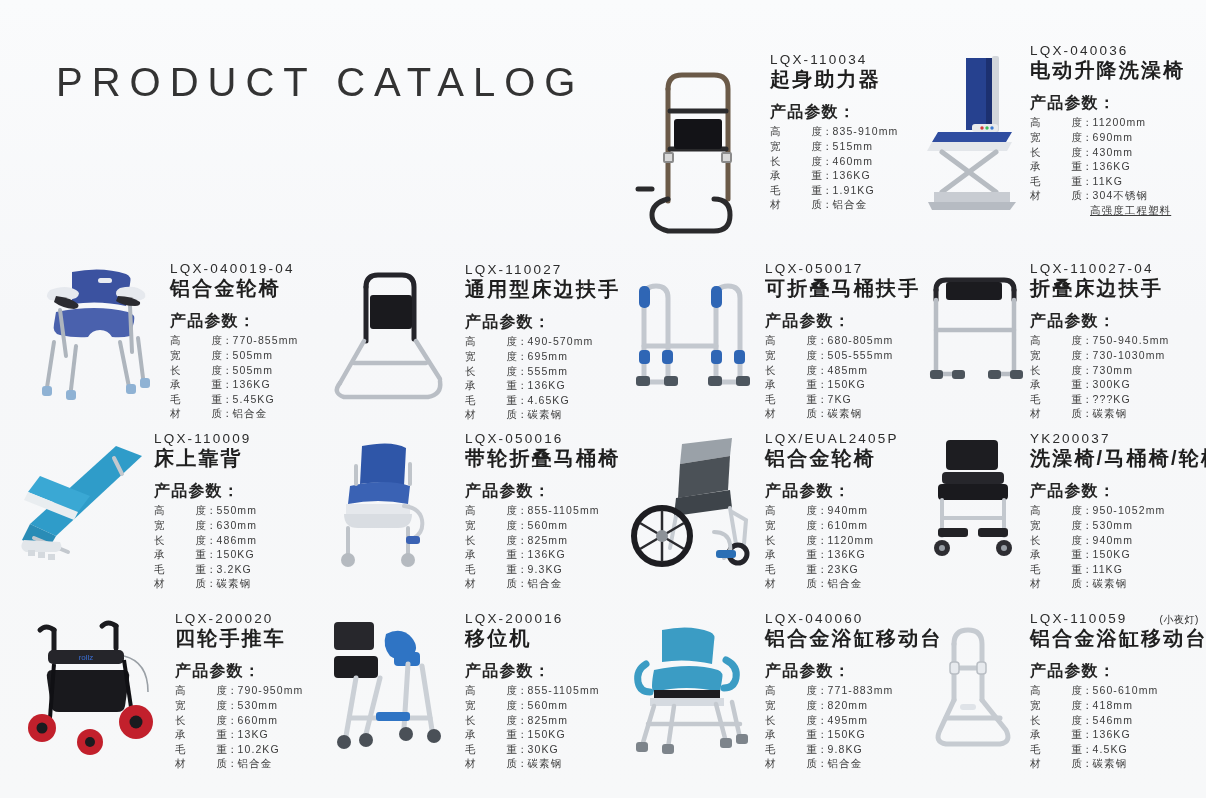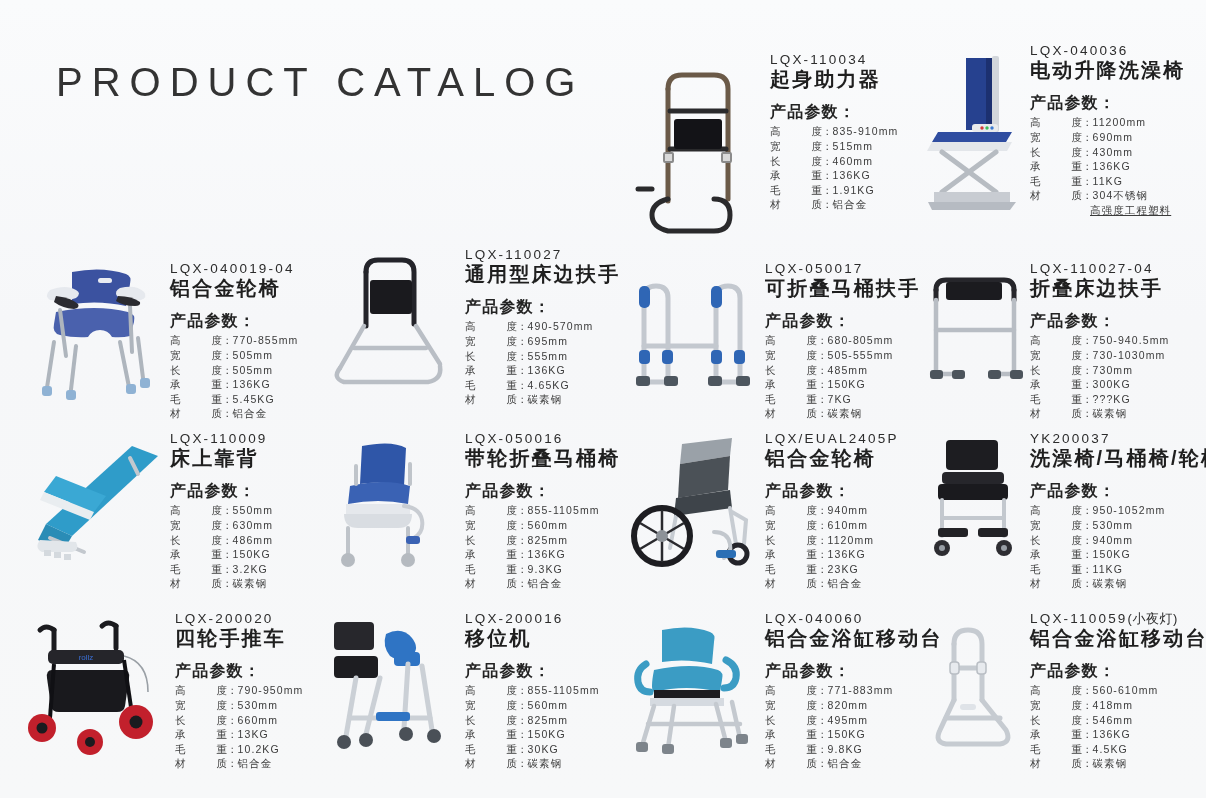--- a/index.html
+++ b/index.html
@@ -28,21 +28,21 @@
   .cell{position:absolute;}
 
   .card{display:flex;flex-direction:row;align-items:flex-start;height:100%;}
   .thumb{position:relative;flex:0 0 auto;display:flex;align-items:center;justify-content:center;}
   .info{flex:1 1 auto;padding-top:4px;}
 
   .sku{
     font-size:13.5px;letter-spacing:2.2px;color:#2c2c2c;
     font-weight:400;white-space:nowrap;line-height:1.1;
   }
-  .sku .note{font-size:13px;letter-spacing:0.5px;}
+  .sku .note{font-size:10px;letter-spacing:0.5px;margin-left:32px;}
   .pname{
     margin-top:0;font-size:20px;letter-spacing:2.2px;
     color:#1f1f1f;font-weight:700;white-space:nowrap;line-height:1.1;
   }
   .spec-title{
     margin-top:13px;font-size:16px;letter-spacing:1.2px;
     font-weight:700;color:#232323;line-height:1.1;
   }
   .spec-list{margin-top:4px;}
   .spec-row{
@@ -310,21 +310,21 @@
                 <span class="k2">质</span>
               </span>
               <span class="spec-colon">：</span>
               <span class="spec-v">铝合金</span>
             </div>
         </div>
       </div>
     </div>
   </div>
 
-  <div class="cell" style="left:320px;top:244px;width:290px;height:150px;">
+  <div class="cell" style="left:320px;top:259px;width:290px;height:150px;">
     <div class="card">
       <div class="thumb" style="width:145px;height:150px;">
         <svg class="art" width="145" height="150" viewBox="0 0 145 150">
           <g stroke="#24242a" stroke-width="5" fill="none" stroke-linecap="round">
             <path d="M46 28 q0-12 12-12 h24 q12 0 12 12 v52"></path>
             <path d="M46 28 v54"></path>
           </g>
           <rect x="50" y="36" width="42" height="34" rx="3" fill="#1a1a1e"></rect>
           <g stroke="#b9bec5" stroke-width="4.5" fill="none" stroke-linecap="round">
             <path d="M44 82 L20 124"></path>
@@ -555,21 +555,21 @@
                 <span class="k2">质</span>
               </span>
               <span class="spec-colon">：</span>
               <span class="spec-v">碳素钢</span>
             </div>
         </div>
       </div>
     </div>
   </div>
 
-  <div class="cell" style="left:20px;top:428px;width:290px;height:150px;">
+  <div class="cell" style="left:4px;top:428px;width:290px;height:150px;">
     <div class="card">
       <div class="thumb" style="width:150px;height:150px;">
         <svg class="art" width="150" height="150" viewBox="0 0 150 150">
           <path d="M112 18 L138 28 L52 108 L26 96 Z" fill="#2f9cc9"></path>
           <path d="M26 96 L52 108 L44 122 L18 112 Z" fill="#2a8cb6"></path>
           <path d="M36 48 L86 68 L74 84 L24 64 Z" fill="#3aa8d4"></path>
           <path d="M24 64 L74 84 L70 92 L20 72 Z" fill="#e9edf0"></path>
           <g stroke="#c3c8ce" stroke-width="4" fill="none" stroke-linecap="round">
             <path d="M30 110 L64 124"></path>
               <path d="M110 30 L118 46"></path>

